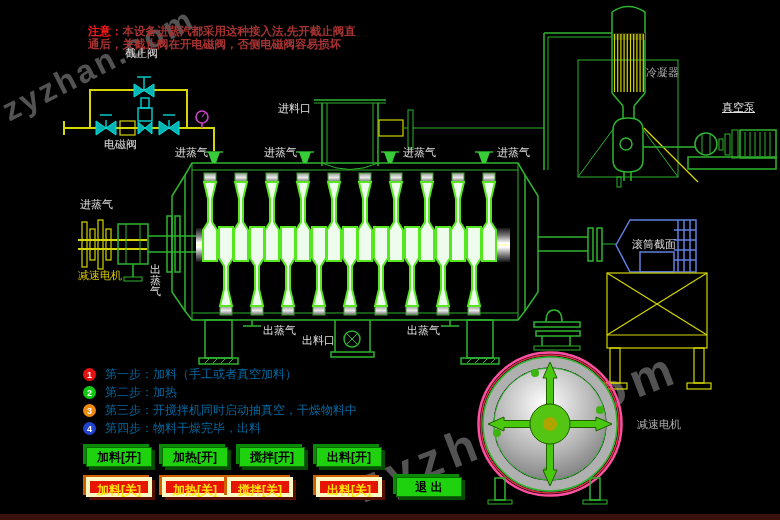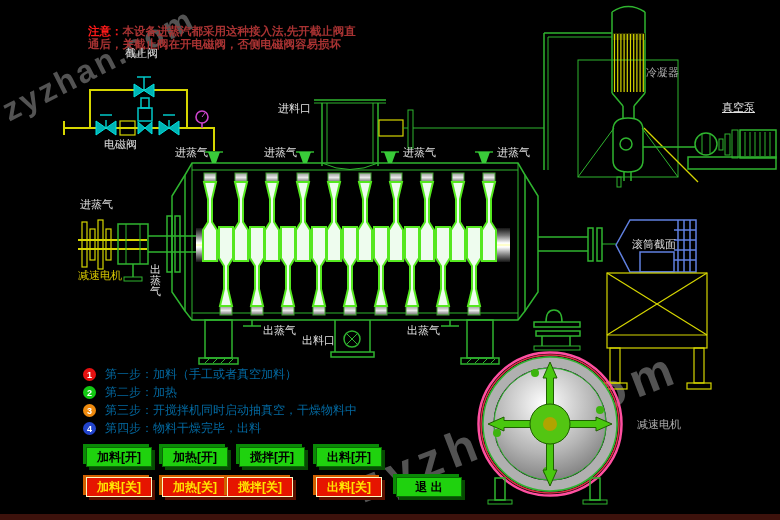--- a/index.html
+++ b/index.html
@@ -17,21 +17,21 @@
   .lbl-gr{color:#aaa;}
   .lbl-v{width:12px;white-space:normal;word-break:break-all;line-height:11px;}
   .step{position:absolute;left:83px;display:flex;align-items:center;}
   .step .dot{width:13px;height:13px;border-radius:50%;color:#fff;font-size:9px;font-weight:bold;
              display:flex;align-items:center;justify-content:center;}
   .step .txt{margin-left:9px;color:#0369a1;font-size:12px;white-space:nowrap;}
   .btn{position:absolute;width:66px;height:20px;padding:0;font-family:inherit;
        font-size:12px;font-weight:bold;text-align:center;cursor:pointer;line-height:18px;}
   .btn-on{background:#1fd20e;color:#000;border:1px solid #0b6a06;
           box-shadow:-3px -3px 0 0 #0a8a06,3px 3px 0 0 #064d02;}
-  .btn-off{background:#e61500;color:#ffe400;border:1px solid #fef9c3;
+  .btn-off{background:#e61500;color:#ffe400;border:4px solid #fef9c3;
            box-shadow:-3px -2px 0 0 #d06000,3px 3px 0 0 #5a1000;}
   .bottom-strip{position:absolute;left:0;top:514px;width:780px;height:6px;background:#3d120c;}
   svg{position:absolute;left:0;top:0;}
   .g{stroke:#2fb42f;fill:none;stroke-width:1.5;}
   .g2{stroke:#2fb42f;fill:none;stroke-width:1;}
   .y{stroke:#d6d600;fill:none;stroke-width:2;}
   .y1{stroke:#d6d600;fill:none;stroke-width:1.2;}
   .c{stroke:#00c8c8;fill:none;stroke-width:1.5;}
   .cf{fill:#00b4b4;stroke:#00e0e0;stroke-width:1;}
   .b{stroke:#6080e0;fill:none;stroke-width:1.5;}

